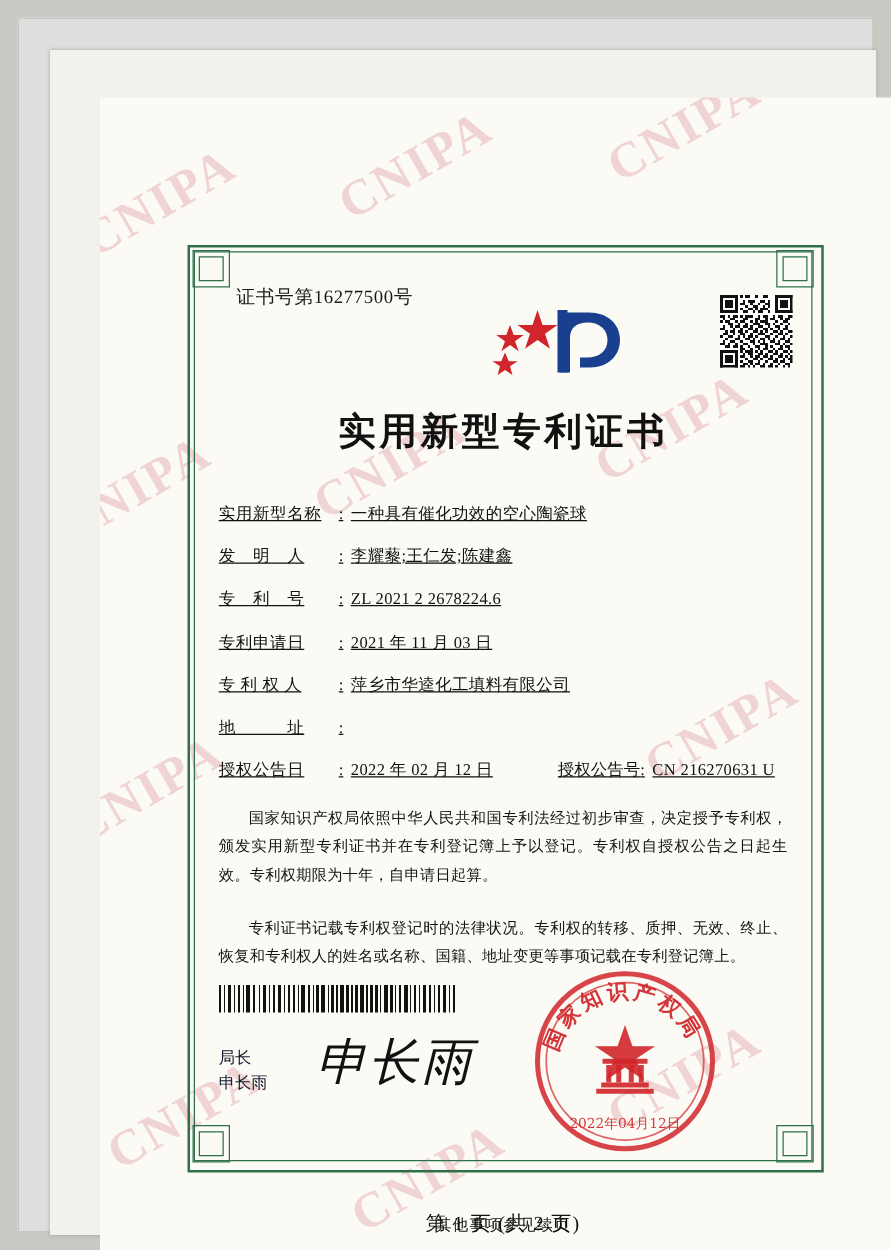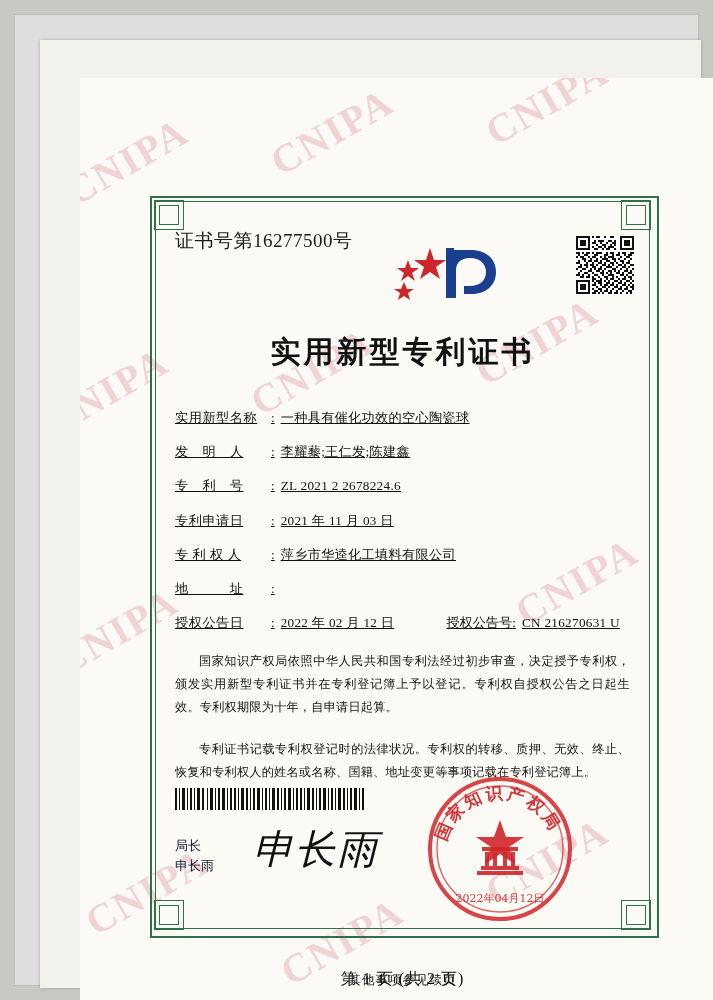--- a/index.html
+++ b/index.html
@@ -54,22 +54,23 @@
     border:1px solid #2e7048;
   }
   .corner:after{
     content:"";position:absolute;inset:9px;
     border:1px solid #2e7048;
   }
   .content{
     position:absolute;left:95px;top:150px;width:455px;
   }
   .cert-no{
-    font-size:19px;color:#1a1a1a;letter-spacing:.5px;
+    font-size:15px;color:#1a1a1a;letter-spacing:.5px;
     margin-bottom:4px;
+    margin-left:14px;
   }
   .logo-wrap{
     position:absolute;left:215px;top:12px;width:120px;height:64px;
   }
   .qr{
     position:absolute;right:-4px;top:8px;width:58px;height:58px;
   }
   .title{
     text-align:center;
     font-size:30px;

